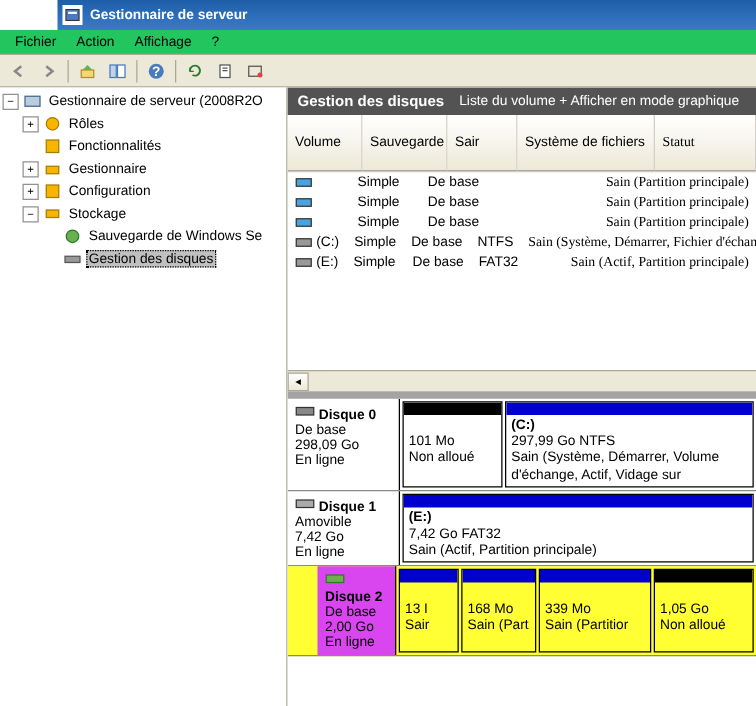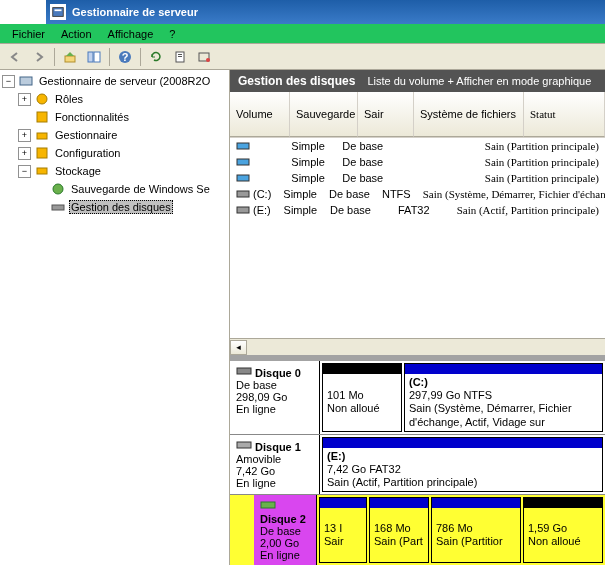--- a/index.html
+++ b/index.html
@@ -29,21 +29,21 @@
 .indent-2 { padding-left: 32px; }
 
 .content { flex: 1; display: flex; flex-direction: column; overflow: hidden; }
 
 .panel-header { background: #535353; color: #fff; padding: 4px 8px; display: flex; align-items: center; gap: 12px; }
 .panel-header .title { font-weight: bold; font-size: 12px; }
 
 .vol-table { flex: 0 0 auto; overflow: hidden; }
 .vol-header { display: flex; background: #ece9d8; border-bottom: 1px solid #d4d0c8; }
 .vol-header > div { padding: 16px 6px; border-right: 1px solid #d4d0c8; border-bottom: 1px solid #aca899; background: linear-gradient(#fff, #ece9d8); }
-.vol-rows { background: #fff; height: 200px; text-align: center; }
+.vol-rows { background: #fff; height: 158px; }
 .vol-row { display: flex; padding: 1px 0; }
 .vol-row > div { padding: 1px 6px; white-space: nowrap; }
 .c-vol { width: 60px; display:flex; align-items:center; gap:3px; }
 .c-disp { width: 68px; }
 .c-type { width: 56px; }
 .c-fs { width: 110px; }
 .c-stat { flex: 1; font-family: Liberation Serif, serif; }
 .diskicon { width: 14px; height: 12px; }
 
 .hscroll { height: 17px; background: #ece9d8; border-top: 1px solid #aca899; display: flex; align-items: center; }
@@ -314,21 +314,21 @@
             <div class="pcontent">
               <div>101 Mo</div>
               <div>Non alloué</div>
             </div>
           </div>
           <div class="part" style="flex:1">
             <div class="topbar" style="background:#0000cc"></div>
             <div class="pcontent">
               <div class="pname">(C:)</div>
               <div>297,99 Go NTFS</div>
-              <div>Sain (Système, Démarrer, Fichier d'échange, Actif, Vidage sur</div>
+              <div>Sain (Système, Démarrer, Volume d'échange, Actif, Vidage sur</div>
             </div>
           </div>
         </div>
       </div>
 
       <div class="disk-row">
         <div class="disk-info">
           <svg class="disk-icon-small" viewBox="0 0 16 12">
               <rect x="1" y="3" width="14" height="6" fill="#aaa" stroke="#333"></rect>
             </svg>
@@ -370,28 +370,28 @@
           <div class="part" style="width:60px">
             <div class="topbar" style="background:#0000cc"></div>
             <div class="pcontent">
               <div>168 Mo</div>
               <div>Sain (Part</div>
             </div>
           </div>
           <div class="part" style="width:90px">
             <div class="topbar" style="background:#0000cc"></div>
             <div class="pcontent">
-              <div>786 Mo</div>
+              <div>339 Mo</div>
               <div>Sain (Partitior</div>
             </div>
           </div>
           <div class="part" style="width:80px">
             <div class="topbar" style="background:#000"></div>
             <div class="pcontent">
-              <div>1,59 Go</div>
+              <div>1,05 Go</div>
               <div>Non alloué</div>
             </div>
           </div>
         </div>
       </div>
 
     </div>
   </div>
 </div>
 

